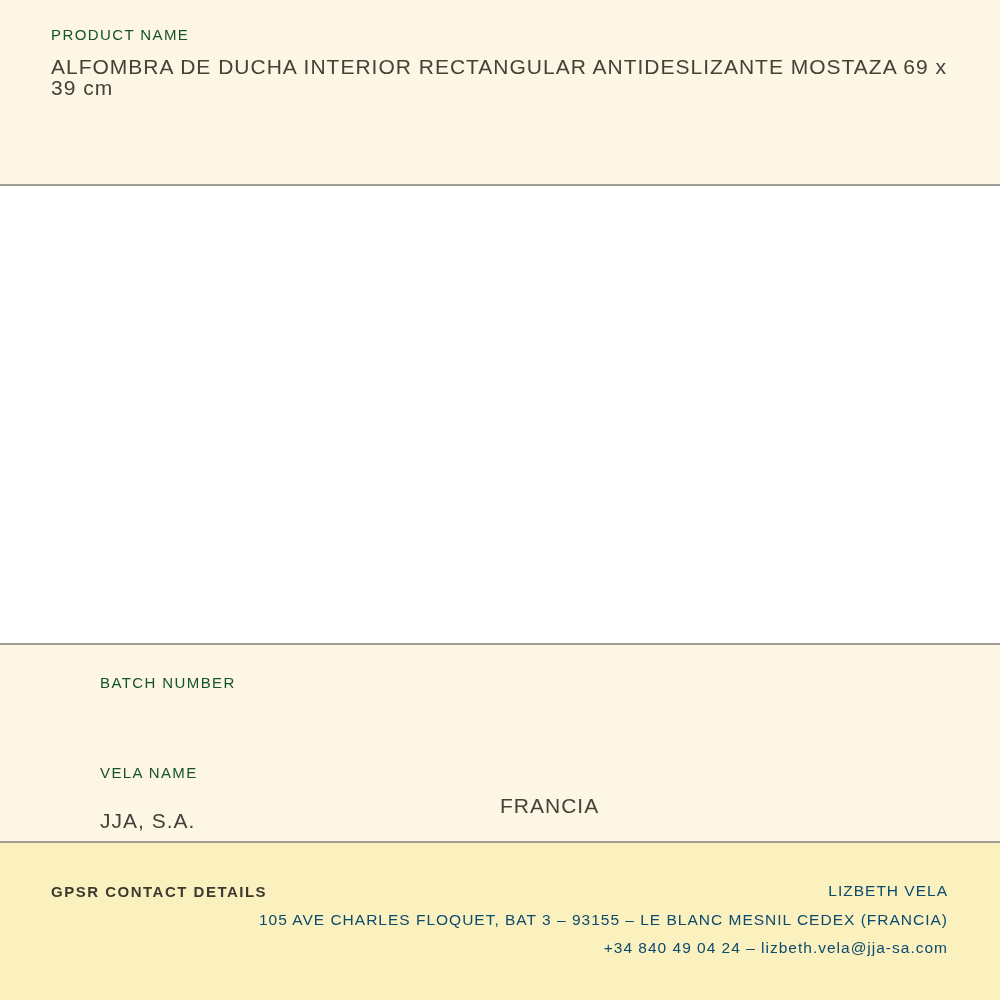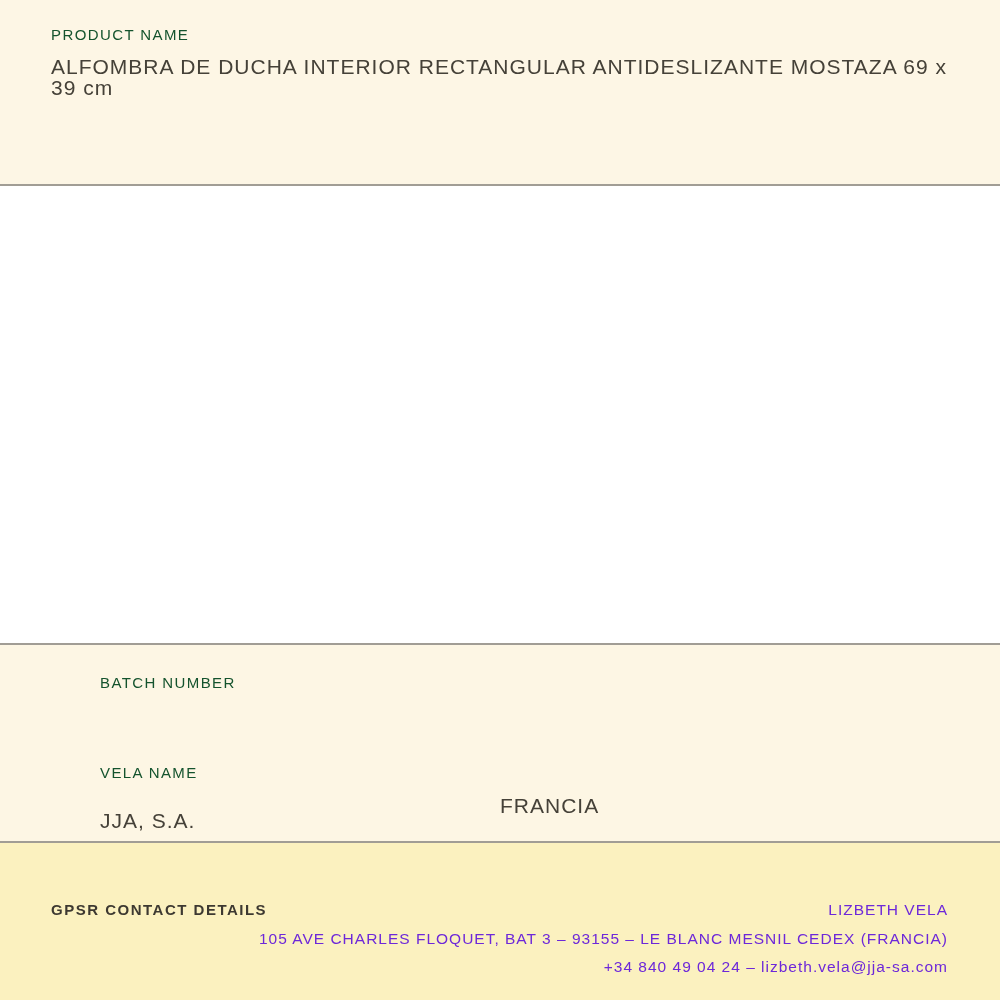--- a/index.html
+++ b/index.html
@@ -56,36 +56,35 @@
 
   
   .section-contact {
     height: 157px;
     background: #fbf1bf;
     padding: 40px 52px 0 51px;
   }
   .contact-header-row {
     display: flex;
     justify-content: space-between;
-    align-items: flex-start;
-    margin-top: 19px;
+    align-items: flex-end;
   }
   .contact-heading {
     font-size: 15px;
     font-weight: bold;
     letter-spacing: 1.5px;
     line-height: 1;
     color: #3d3931;
   }
   .contact-line {
     font-size: 15.5px;
     letter-spacing: 1px;
     line-height: 1;
     text-align: right;
-    color: #6d28d9;
+    color: #0c4a6e;
   }
   .contact-line + .contact-line, .contact-lines .contact-line { margin-top: 13px; }
   .contact-lines { margin-top: 13px; }
 </style>
 </head>
 <body>
 
 <div class="page">
 
   <div class="section-product">

